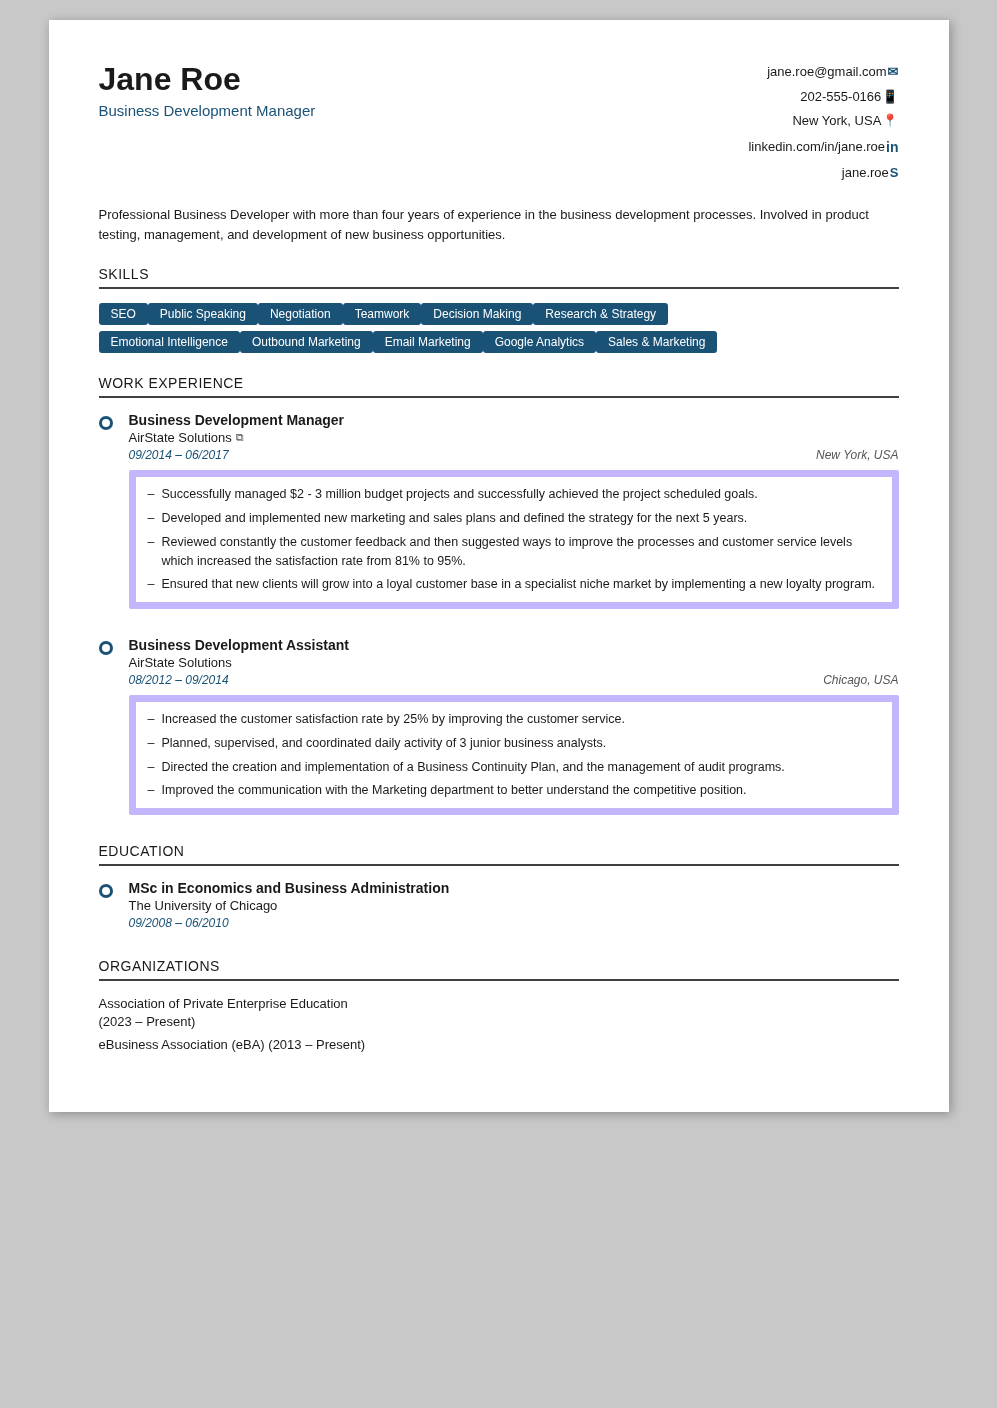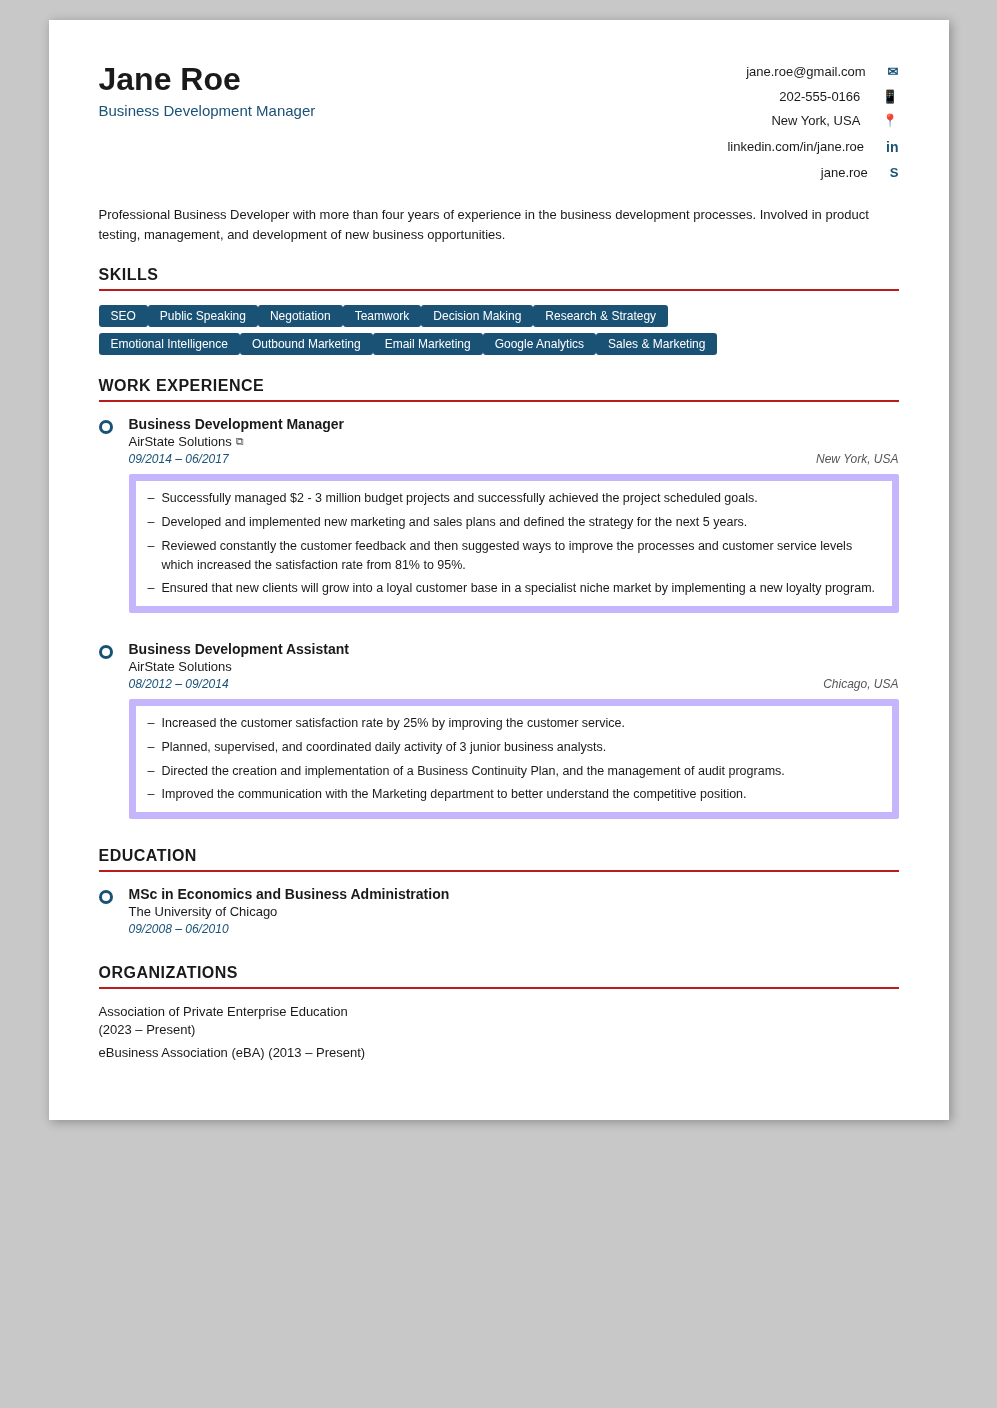--- a/index.html
+++ b/index.html
@@ -38,44 +38,44 @@
     .header-right {
       text-align: right;
       font-size: 13px;
       color: #1a1a1a;
       line-height: 1.9;
     }
     .header-right .contact-row {
       display: flex;
       align-items: center;
       justify-content: flex-end;
-      gap: 22px;
+      gap: 1px;
     }
     .contact-icon {
       color: #1a5276;
       font-size: 13px;
       font-weight: bold;
     }
     
     .summary {
       font-size: 13px;
       color: #1a1a1a;
       line-height: 1.5;
       margin-bottom: 22px;
       margin-top: 10px;
     }
     
     .section-title {
-      font-size: 16px;
-      font-weight: bold;
+      font-size: 14px;
+      font-weight: normal;
       color: #1a1a1a;
       text-transform: uppercase;
       letter-spacing: 0.5px;
       padding-bottom: 5px;
-      border-bottom: 2px solid #b91c1c;
+      border-bottom: 2px solid #404040;
       margin-bottom: 14px;
     }
     
     .skills-section {
       margin-bottom: 22px;
     }
     .skills-tags {
       display: flex;
       flex-wrap: wrap;
       margin-bottom: 6px;

